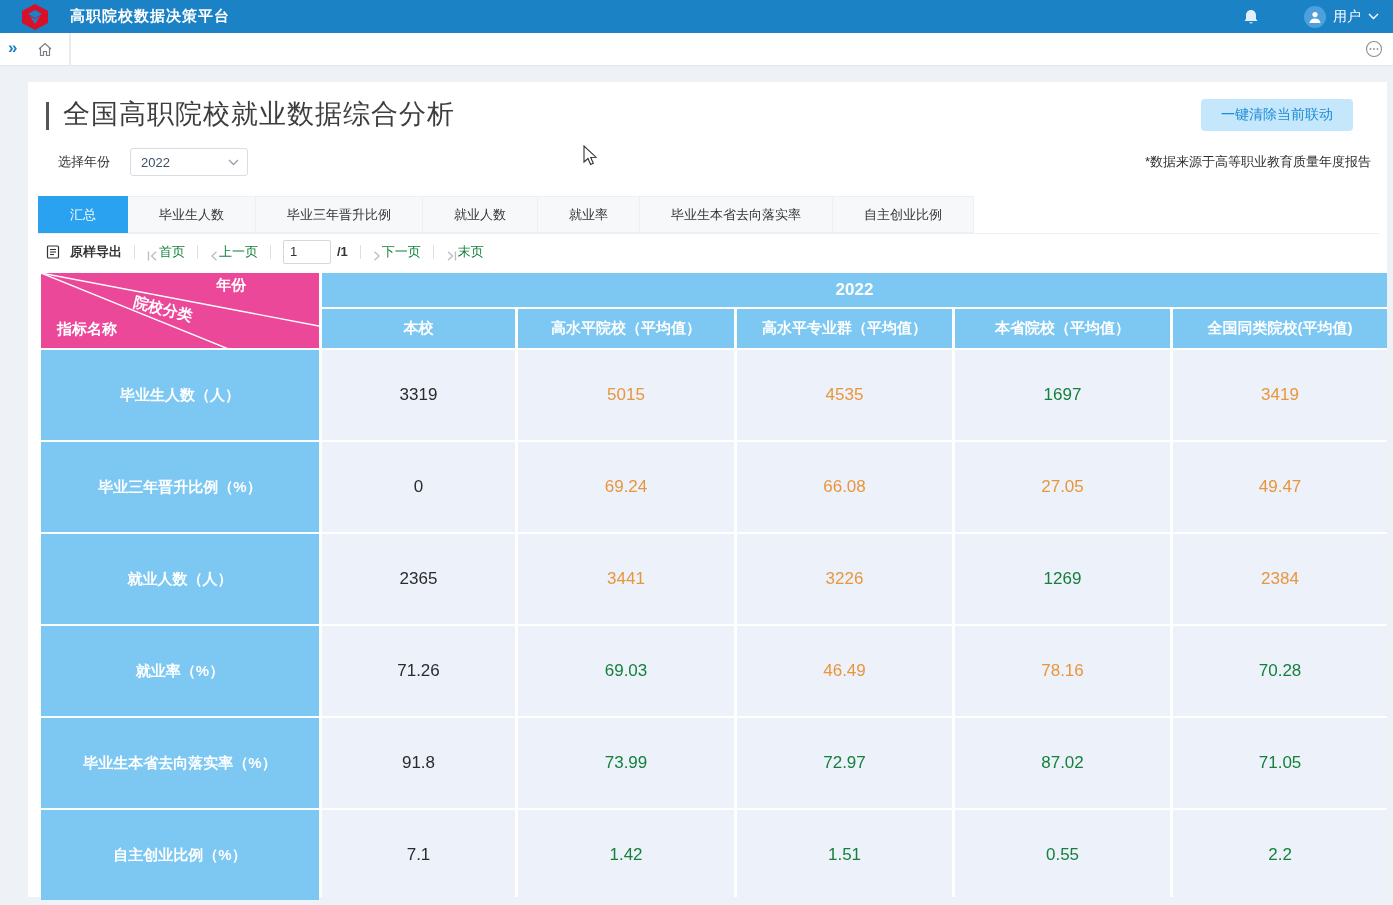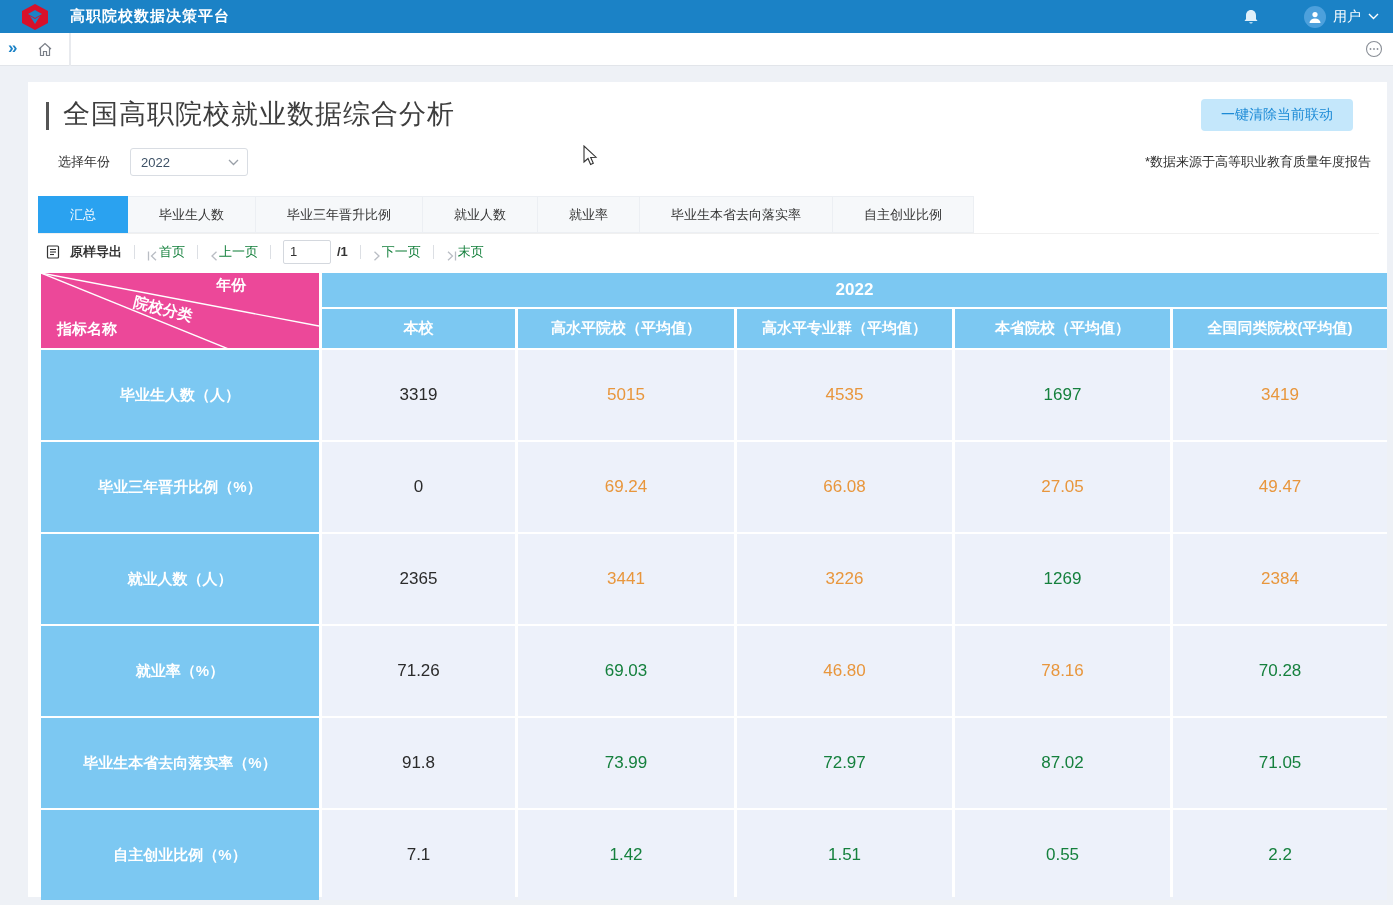--- a/index.html
+++ b/index.html
@@ -259,21 +259,21 @@
             <td class="val val-dark">2365</td>
             <td class="val val-orange">3441</td>
             <td class="val val-orange">3226</td>
             <td class="val val-green">1269</td>
             <td class="val val-orange">2384</td>
           </tr>
           <tr class="data-row">
             <th class="row-label">就业率（%）</th>
             <td class="val val-dark">71.26</td>
             <td class="val val-green">69.03</td>
-            <td class="val val-orange">46.80</td>
+            <td class="val val-orange">46.49</td>
             <td class="val val-orange">78.16</td>
             <td class="val val-green">70.28</td>
           </tr>
           <tr class="data-row">
             <th class="row-label">毕业生本省去向落实率（%）</th>
             <td class="val val-dark">91.8</td>
             <td class="val val-green">73.99</td>
             <td class="val val-green">72.97</td>
             <td class="val val-green">87.02</td>
             <td class="val val-green">71.05</td>

